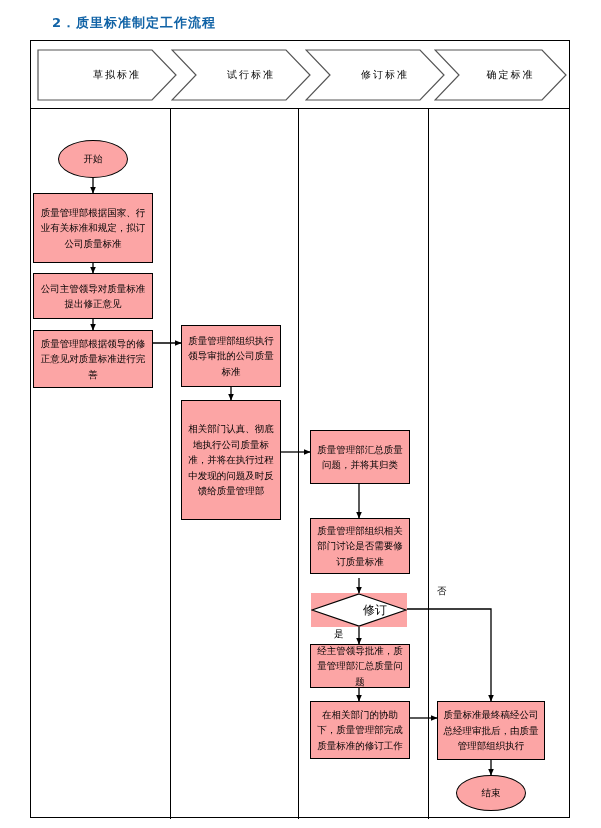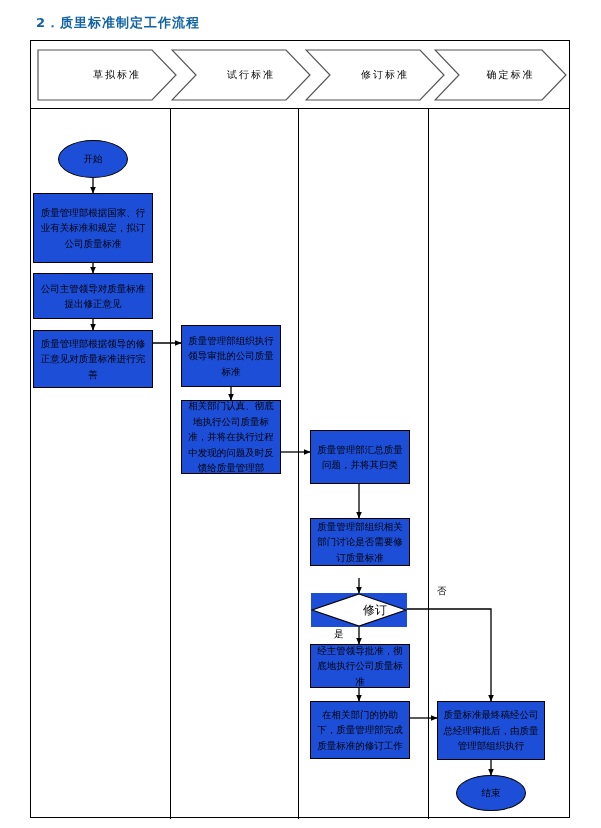--- a/index.html
+++ b/index.html
@@ -1,21 +1,21 @@
 <!DOCTYPE html>
 <html><head>
 <meta charset="utf-8">
 <style>
   html,body{margin:0;padding:0;background:#ffffff;}
   body{
     width:601px;height:828px;position:relative;overflow:hidden;
     font-family:"DejaVu Sans","Liberation Sans",sans-serif;
   }
   .title{
-    position:absolute;left:36px;top:14px;
+    position:absolute;left:52px;top:14px;
     font-size:13px;font-weight:bold;color:#1163a6;letter-spacing:1px;
     white-space:nowrap;
   }
   .frame{
     position:absolute;left:30px;top:40px;width:540px;height:778px;
     border:1.5px solid #000;box-sizing:border-box;background:#fff;
   }
   
   .band{
     position:absolute;left:0;top:0;width:100%;height:68px;
@@ -30,21 +30,21 @@
     padding-left:20px;box-sizing:border-box;
   }
   
   .lane{
     position:absolute;top:68px;height:710px;
     border-right:1.2px solid #000;box-sizing:border-box;
   }
   .lane.last{border-right:none;}
   
   .node{
-    position:absolute;box-sizing:border-box;background:#1d4ed8;
+    position:absolute;box-sizing:border-box;background:#fca5a5;
     display:flex;align-items:center;justify-content:center;
     text-align:center;color:#000;
   }
   .box{
     border:1px solid #000;
     font-size:9.5px;line-height:15.5px;
     padding:2px 3px;
   }
   .term{
     border:1px solid #000;border-radius:50%;
@@ -161,44 +161,44 @@
 </div>
 
 <div class="node box" style="left:33px;top:330px;width:120px;height:58px;">
   <span>质量管理部根据领导的修正意见对质量标准进行完善</span>
 </div>
 
 <div class="node box" style="left:181px;top:325px;width:100px;height:62px;">
   <span>质量管理部组织执行领导审批的公司质量标准</span>
 </div>
 
-<div class="node box" style="left:181px;top:400px;width:100px;height:74px;">
+<div class="node box" style="left:181px;top:400px;width:100px;height:120px;">
   <span>相关部门认真、彻底地执行公司质量标准，并将在执行过程中发现的问题及时反馈给质量管理部</span>
 </div>
 
 <div class="node box" style="left:310px;top:430px;width:100px;height:54px;">
   <span>质量管理部汇总质量问题，并将其归类</span>
 </div>
 
-<div class="node box" style="left:310px;top:518px;width:100px;height:48px;">
+<div class="node box" style="left:310px;top:518px;width:100px;height:56px;">
   <span>质量管理部组织相关部门讨论是否需要修订质量标准</span>
 </div>
 
 <div class="node diamond" style="left:311px;top:593px;width:96px;height:34px;">
   <svg width="96" height="34" viewBox="0 0 96 34" style="position:absolute;left:0;top:0;">
     <polygon points="48,1 95,17 48,33 1,17" fill="#ffffff" stroke="#000" stroke-width="1.2"></polygon>
   </svg>
   <span class="dtext">修订</span>
 </div>
 
 <div class="lbl" style="left:334px;top:628px;">是</div>
 <div class="lbl" style="left:437px;top:585px;">否</div>
 
 <div class="node box" style="left:310px;top:644px;width:100px;height:44px;">
-  <span>经主管领导批准，彻底地执行公司质量标准</span>
+  <span>经主管领导批准，质量管理部汇总质量问题</span>
 </div>
 
 <div class="node box" style="left:310px;top:701px;width:100px;height:58px;">
   <span>在相关部门的协助下，质量管理部完成质量标准的修订工作</span>
 </div>
 
 <div class="node box" style="left:437px;top:701px;width:108px;height:59px;">
   <span>质量标准最终稿经公司总经理审批后，由质量管理部组织执行</span>
 </div>
 

